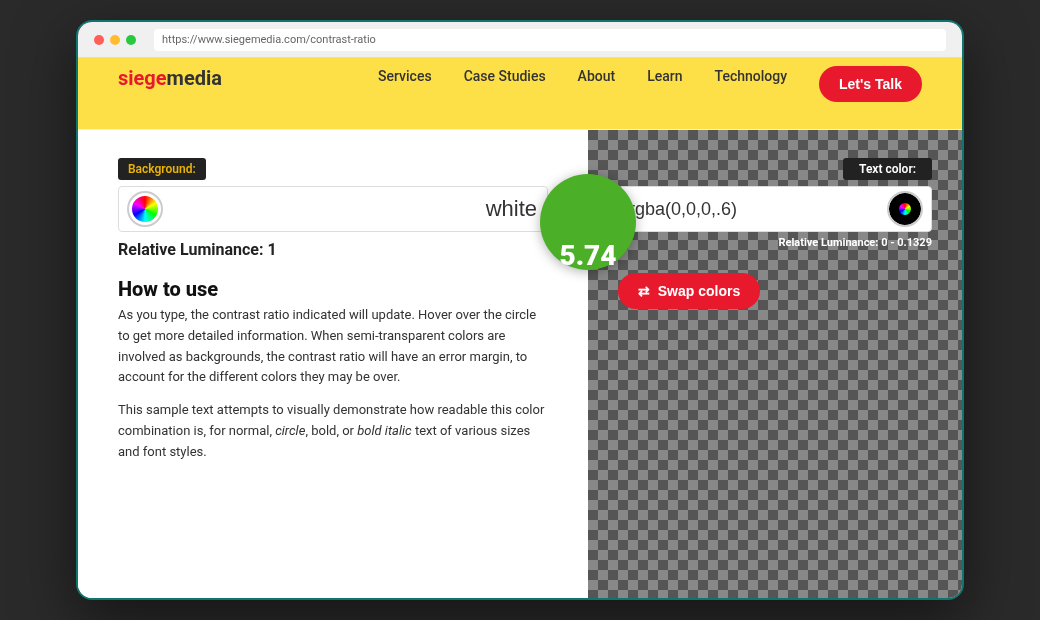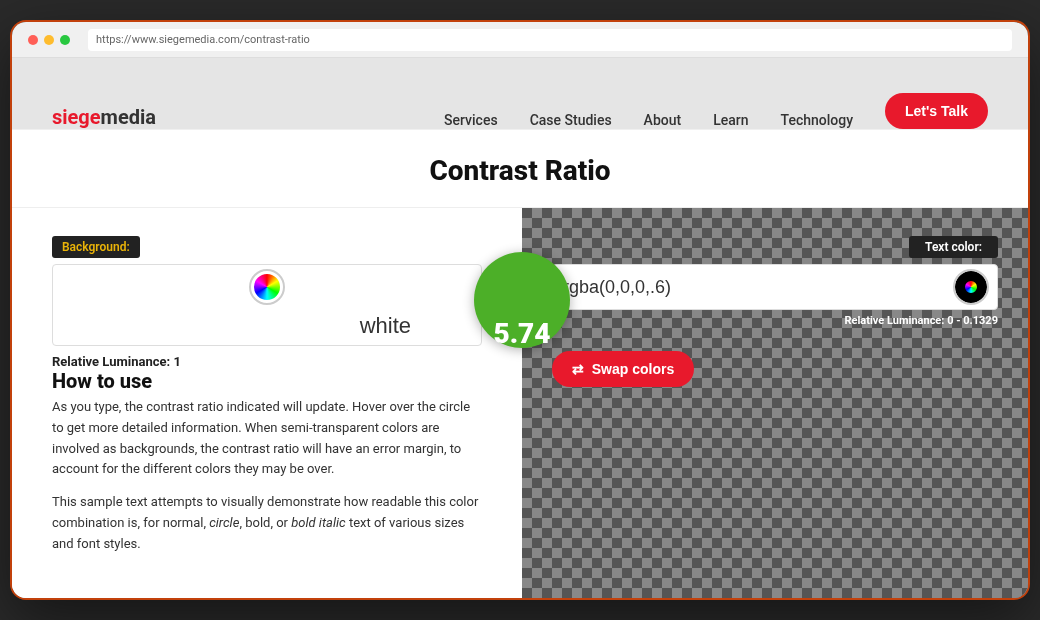--- a/index.html
+++ b/index.html
@@ -6,25 +6,25 @@
     body {
       background: #2a2a2a;
       display: flex;
       justify-content: center;
       align-items: center;
       min-height: 100vh;
       font-family: -apple-system, BlinkMacSystemFont, 'Segoe UI', Roboto, sans-serif;
     }
 
     .device-frame {
-      width: 1020px;
+      width: 888px;
       height: 580px;
       background: #1a1a1a;
       border-radius: 16px;
-      border: 2px solid #c2410c;
+      border: 2px solid #0f766e;
       overflow: hidden;
       position: relative;
       box-shadow: 0 20px 60px rgba(0,0,0,0.5);
     }
 
     .browser-chrome {
       background: #f0f0f0;
       height: 36px;
       display: flex;
       align-items: center;
@@ -56,25 +56,25 @@
     .page-content {
       height: calc(100% - 36px);
       background: white;
       overflow: hidden;
       display: flex;
       flex-direction: column;
     }
 
     
     .nav {
-      background: #e5e5e5;
-      padding: 0 40px;
+      background: #fde047;
+      padding: 8px 40px;
       height: 72px;
       display: flex;
-      align-items: flex-end;
+      align-items: flex-start;
       border-bottom: 1px solid #f0f0f0;
       flex-shrink: 0;
     }
 
     .nav-logo {
       font-size: 20px;
       font-weight: 700;
       color: #333;
       margin-right: auto;
     }
@@ -153,21 +153,20 @@
       margin-bottom: 6px;
     }
 
     .color-input-row {
       display: flex;
       align-items: center;
       border: 1px solid #ddd;
       border-radius: 4px;
       padding: 6px 10px;
       gap: 10px;
-      flex-direction: column;
     }
 
     .color-wheel-icon {
       width: 32px;
       height: 32px;
       border-radius: 50%;
       background: conic-gradient(red, yellow, lime, cyan, blue, magenta, red);
       border: 3px solid white;
       outline: 2px solid #ccc;
       flex-shrink: 0;
@@ -177,24 +176,25 @@
       flex: 1;
       font-size: 22px;
       font-weight: 400;
       color: #333;
       text-align: right;
       border: none;
       outline: none;
     }
 
     .luminance-text {
-      font-size: 13px;
+      font-size: 16px;
       font-weight: 700;
       color: #222;
       margin-top: 4px;
+      margin-bottom: 18px;
     }
 
     .how-to-title {
       font-size: 20px;
       font-weight: 800;
       color: #111;
       margin-bottom: 4px;
     }
 
     .how-to-text {
@@ -345,23 +345,20 @@
       <ul class="nav-links">
         <li><a href="#">Services</a></li>
         <li><a href="#">Case Studies</a></li>
         <li><a href="#">About</a></li>
         <li><a href="#">Learn</a></li>
         <li><a href="#">Technology</a></li>
       </ul>
       <button class="nav-cta">Let's Talk</button>
     </nav>
 
-    <div class="page-title-area">
-      <h1 class="page-title">Contrast Ratio</h1>
-    </div>
 
     <div class="main-content">
 
       <div class="left-panel">
         <div class="color-input-group">
           <span class="color-input-label">Background:</span>
           <div class="color-input-row">
             <div class="color-wheel-icon"></div>
             <input class="color-input-value" type="text" value="white" style="">
           </div>

